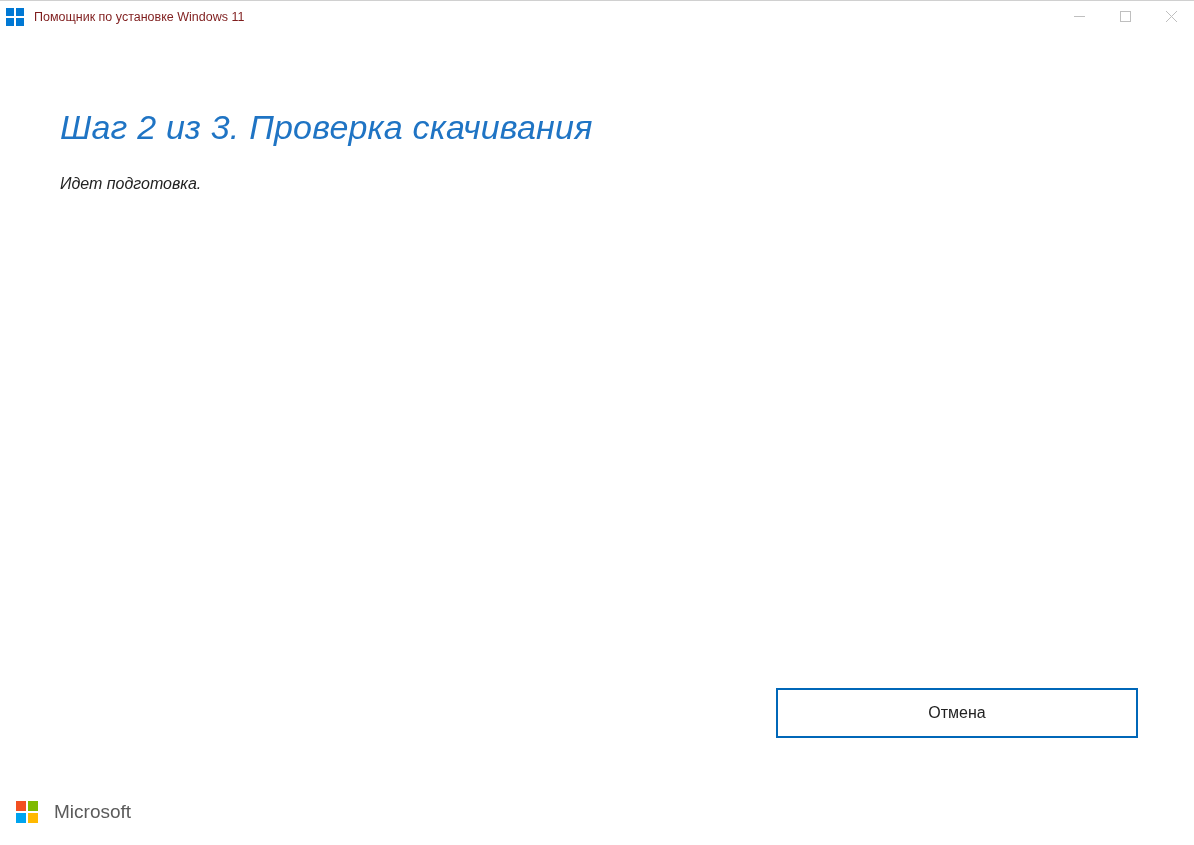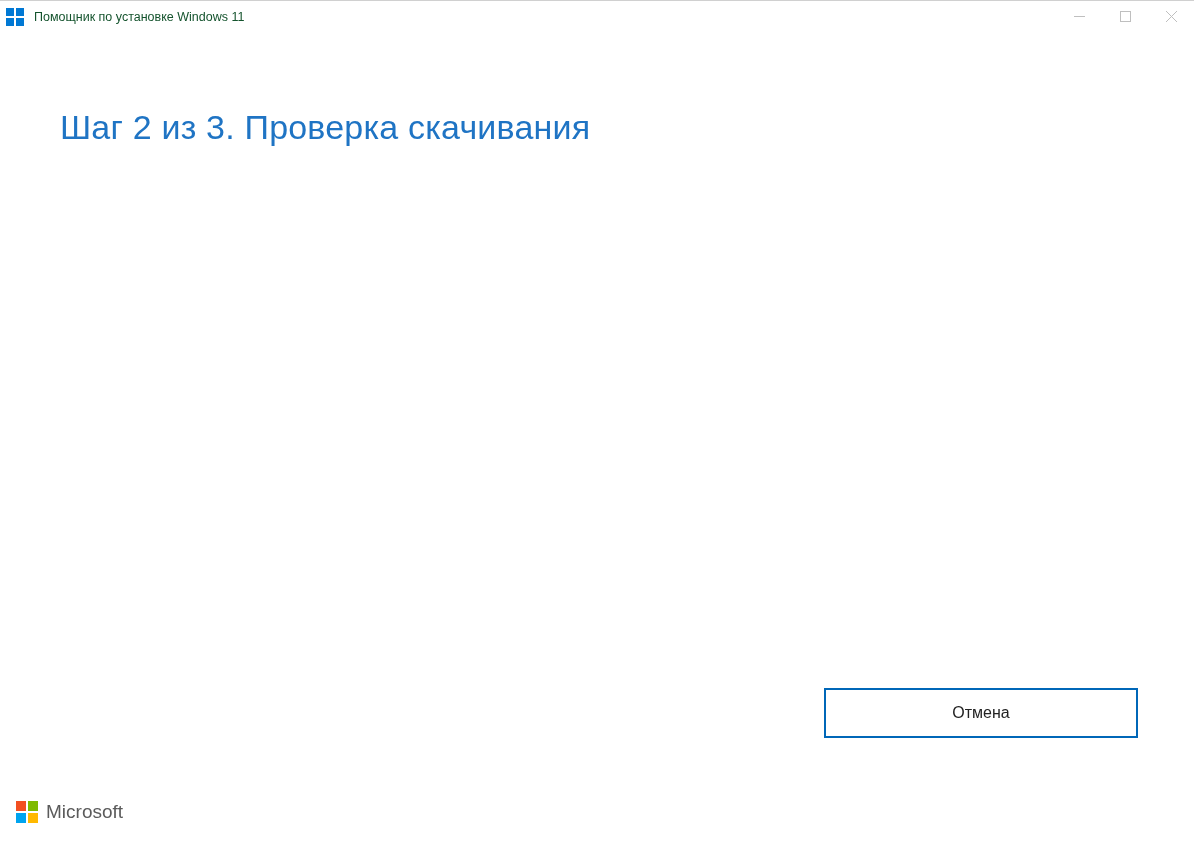--- a/index.html
+++ b/index.html
@@ -34,21 +34,21 @@
     margin-right: 10px;
   }
   .title-bar .win-icon span {
     background: #0078d4;
     width: 100%;
     height: 100%;
     display: block;
   }
   .title-bar .title-text {
     flex: 1;
-    color: #14532d;
+    color: #7f1d1d;
   }
   .window-controls {
     display: flex;
     align-items: center;
     height: 100%;
   }
   .window-controls .ctl {
     width: 46px;
     height: 100%;
     display: flex;
@@ -57,20 +57,21 @@
     color: #bfbfbf;
     font-size: 14px;
   }
   .window-controls .ctl svg {
     stroke: #bfbfbf;
     fill: none;
   }
 
   .content {
     padding: 76px 60px 0 60px;
+    font-style: italic;
   }
   .heading {
     font-size: 34px;
     font-weight: 350;
     color: #1f74c4;
     letter-spacing: 0.2px;
     margin-bottom: 28px;
   }
   .status-line {
     font-size: 16px;
@@ -85,39 +86,39 @@
   .progress-value {
     font-size: 30px;
     color: #1f74c4;
     font-weight: 350;
   }
 
   .cancel-button {
     position: absolute;
     right: 56px;
     top: 688px;
-    width: 314px;
+    width: 362px;
     height: 50px;
     border: 2px solid #0067b8;
     background: #ffffff;
     color: #222;
     font-size: 16px;
     display: flex;
     align-items: center;
     justify-content: center;
     cursor: pointer;
   }
 
   .footer {
     position: absolute;
     left: 16px;
     bottom: 22px;
     display: flex;
     align-items: center;
-    gap: 8px;
+    gap: 16px;
   }
   .ms-logo {
     width: 22px;
     height: 22px;
     display: grid;
     grid-template-columns: 1fr 1fr;
     grid-template-rows: 1fr 1fr;
     gap: 2px;
   }
   .ms-logo .q1 { background: #f25022; }
@@ -156,20 +157,21 @@
       <svg width="11" height="11" viewBox="0 0 11 11">
           <line x1="0" y1="0" x2="11" y2="11" stroke-width="1"></line>
           <line x1="11" y1="0" x2="0" y2="11" stroke-width="1"></line>
         </svg>
     </div>
   </div>
 </div>
 
 <div class="content">
   <h1 class="heading">Шаг 2 из 3. Проверка скачивания</h1>
+  <p class="status-line">Идет подготовка.</p>
 </div>
 
 <button class="cancel-button">Отмена</button>
 
 <div class="footer">
   <div class="ms-logo">
     <span class="q1"></span>
       <span class="q2"></span>
       <span class="q3"></span>
       <span class="q4"></span>

